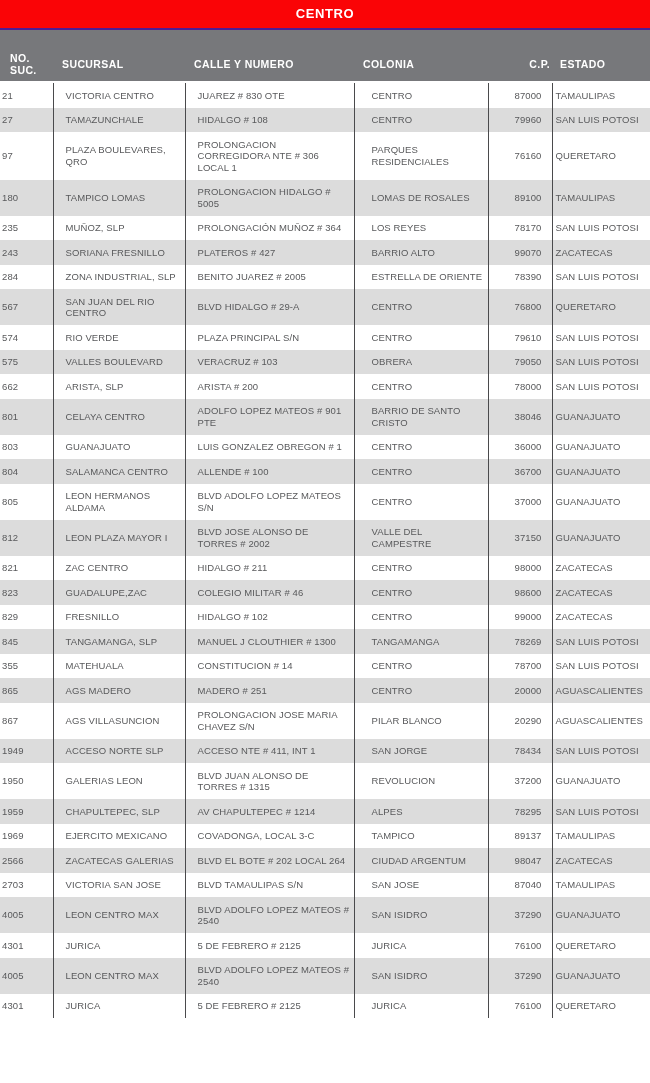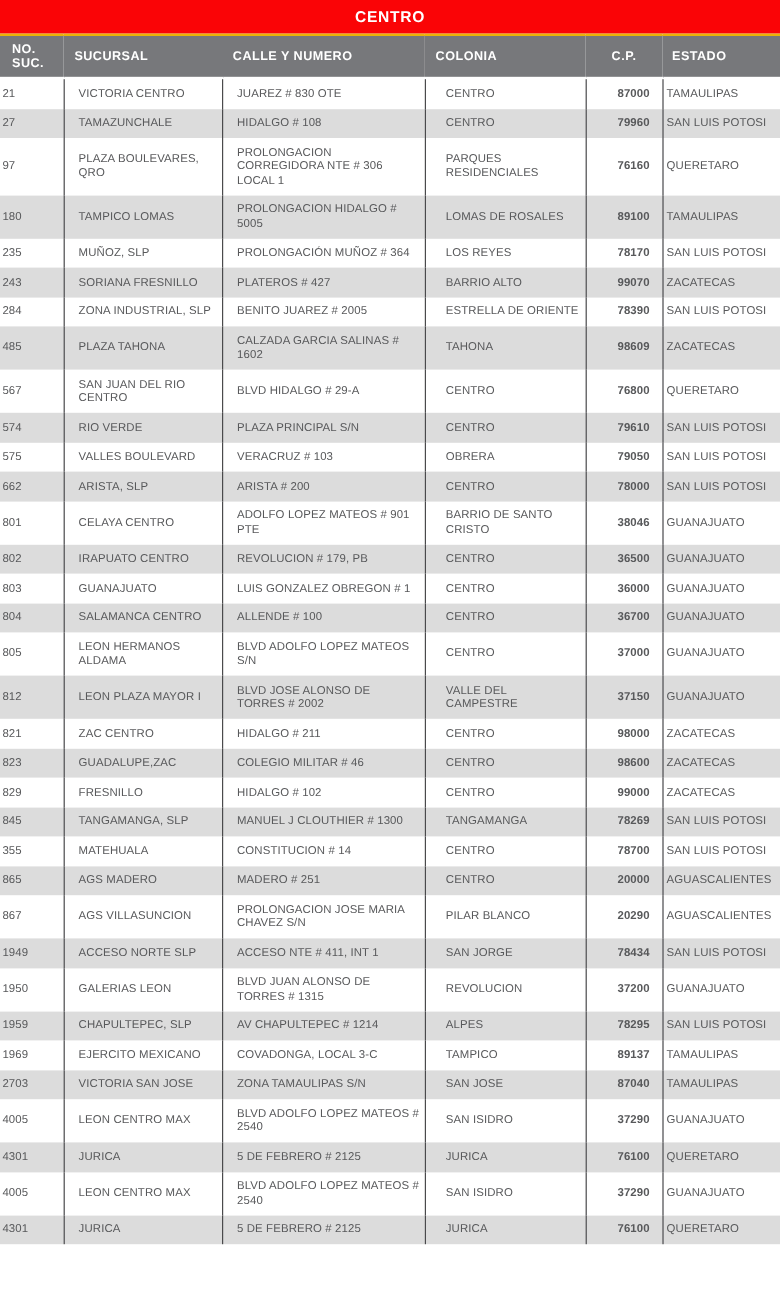--- a/index.html
+++ b/index.html
@@ -36,43 +36,43 @@
   col.w-colonia{width:134px;}
   col.w-cp{width:64px;}
   col.w-estado{width:98px;}
   thead th{
     background:var(--header-bg);
     color:var(--header-text);
     font-size:10.5px;font-weight:bold;
     text-align:left;
     letter-spacing:0.4px;
     line-height:12px;
-    padding:5px 4px 5px 9px;
-    border-top:2px solid #eab308;
+    padding:22px 4px 5px 9px;
+    border-top:2px solid #4c1d95;
     border-bottom:2px solid #ffffff;
     vertical-align:middle;
     margin-left:12px;
   }
   thead th.c-no{padding-left:10px;}
-  thead th.c-cp{text-align:center;padding-left:2px;padding-right:2px;}
+  thead th.c-cp{text-align:right;padding-left:2px;padding-right:2px;}
   thead th.c-estado{padding-left:8px;}
   tbody td{
     font-size:9.5px;
     color:var(--text);
     line-height:11.5px;
     letter-spacing:0.1px;
     padding:6.5px 3px 6.5px 12px;
     vertical-align:middle;
     word-wrap:break-word;
   }
   tbody td + td{border-left:1px solid var(--border);}
   tbody tr:nth-child(even){background:var(--stripe);}
   td.c-no{text-align:left;padding-left:2px;padding-right:2px;}
   td.c-colonia{padding-left:17px;}
-  td.c-cp{text-align:center;padding-left:20px;padding-right:4px;font-weight:bold;}
+  td.c-cp{text-align:center;padding-left:20px;padding-right:4px;}
   td.c-estado{padding-left:3px;padding-right:1px;}
 </style>
 </head>
 <body>
 
 <div class="page">
   <div class="title-bar">CENTRO</div>
 
   <table class="branches">
     <colgroup>
@@ -144,28 +144,20 @@
         </tr>
         <tr>
           <td class="c-no">284</td>
           <td class="c-sucursal">ZONA INDUSTRIAL, SLP</td>
           <td class="c-calle">BENITO JUAREZ # 2005</td>
           <td class="c-colonia">ESTRELLA DE ORIENTE</td>
           <td class="c-cp">78390</td>
           <td class="c-estado">SAN LUIS POTOSI</td>
         </tr>
         <tr>
-          <td class="c-no">485</td>
-          <td class="c-sucursal">PLAZA TAHONA</td>
-          <td class="c-calle">CALZADA GARCIA SALINAS # 1602</td>
-          <td class="c-colonia">TAHONA</td>
-          <td class="c-cp">98609</td>
-          <td class="c-estado">ZACATECAS</td>
-        </tr>
-        <tr>
           <td class="c-no">567</td>
           <td class="c-sucursal">SAN JUAN DEL RIO CENTRO</td>
           <td class="c-calle">BLVD HIDALGO # 29-A</td>
           <td class="c-colonia">CENTRO</td>
           <td class="c-cp">76800</td>
           <td class="c-estado">QUERETARO</td>
         </tr>
         <tr>
           <td class="c-no">574</td>
           <td class="c-sucursal">RIO VERDE</td>
@@ -189,28 +181,20 @@
           <td class="c-colonia">CENTRO</td>
           <td class="c-cp">78000</td>
           <td class="c-estado">SAN LUIS POTOSI</td>
         </tr>
         <tr>
           <td class="c-no">801</td>
           <td class="c-sucursal">CELAYA CENTRO</td>
           <td class="c-calle">ADOLFO LOPEZ MATEOS # 901 PTE</td>
           <td class="c-colonia">BARRIO DE SANTO CRISTO</td>
           <td class="c-cp">38046</td>
-          <td class="c-estado">GUANAJUATO</td>
-        </tr>
-        <tr>
-          <td class="c-no">802</td>
-          <td class="c-sucursal">IRAPUATO CENTRO</td>
-          <td class="c-calle">REVOLUCION # 179, PB</td>
-          <td class="c-colonia">CENTRO</td>
-          <td class="c-cp">36500</td>
           <td class="c-estado">GUANAJUATO</td>
         </tr>
         <tr>
           <td class="c-no">803</td>
           <td class="c-sucursal">GUANAJUATO</td>
           <td class="c-calle">LUIS GONZALEZ OBREGON # 1</td>
           <td class="c-colonia">CENTRO</td>
           <td class="c-cp">36000</td>
           <td class="c-estado">GUANAJUATO</td>
         </tr>
@@ -320,23 +304,31 @@
         </tr>
         <tr>
           <td class="c-no">1969</td>
           <td class="c-sucursal">EJERCITO MEXICANO</td>
           <td class="c-calle">COVADONGA, LOCAL 3-C</td>
           <td class="c-colonia">TAMPICO</td>
           <td class="c-cp">89137</td>
           <td class="c-estado">TAMAULIPAS</td>
         </tr>
         <tr>
+          <td class="c-no">2566</td>
+          <td class="c-sucursal">ZACATECAS GALERIAS</td>
+          <td class="c-calle">BLVD EL BOTE # 202 LOCAL 264</td>
+          <td class="c-colonia">CIUDAD ARGENTUM</td>
+          <td class="c-cp">98047</td>
+          <td class="c-estado">ZACATECAS</td>
+        </tr>
+        <tr>
           <td class="c-no">2703</td>
           <td class="c-sucursal">VICTORIA SAN JOSE</td>
-          <td class="c-calle">ZONA TAMAULIPAS S/N</td>
+          <td class="c-calle">BLVD TAMAULIPAS S/N</td>
           <td class="c-colonia">SAN JOSE</td>
           <td class="c-cp">87040</td>
           <td class="c-estado">TAMAULIPAS</td>
         </tr>
         <tr>
           <td class="c-no">4005</td>
           <td class="c-sucursal">LEON CENTRO MAX</td>
           <td class="c-calle">BLVD ADOLFO LOPEZ MATEOS # 2540</td>
           <td class="c-colonia">SAN ISIDRO</td>
           <td class="c-cp">37290</td>

